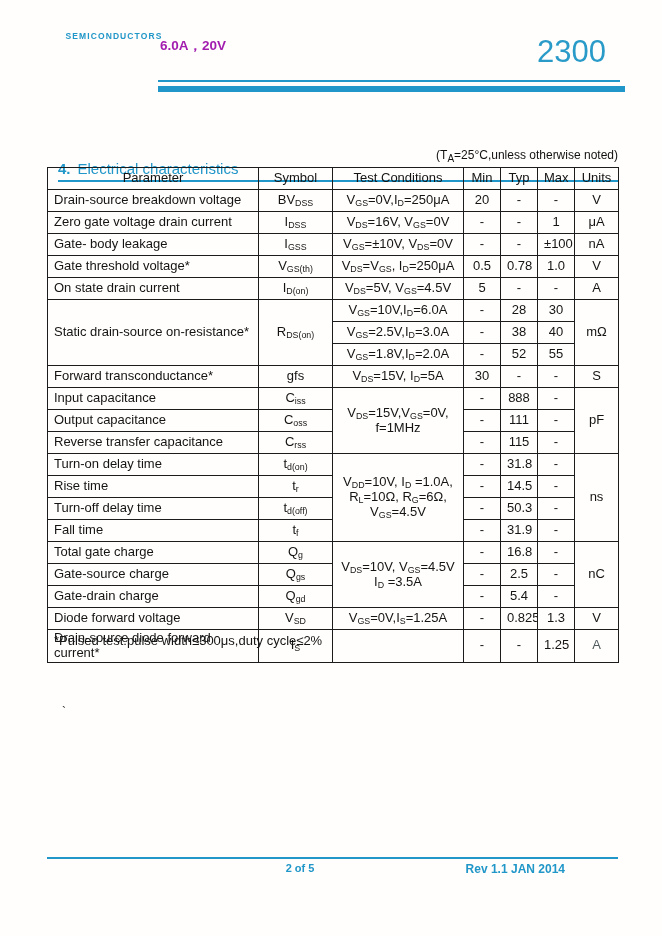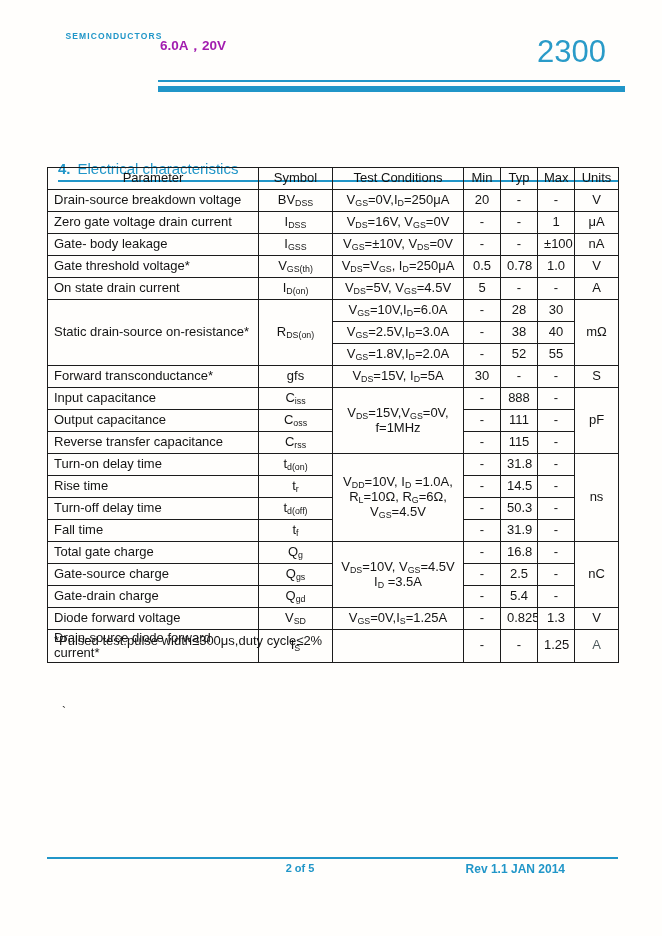--- a/index.html
+++ b/index.html
@@ -54,20 +54,21 @@
     <div>6.0A，20V</div>
   </div>
   <div class="part-number">2300</div>
   <div class="rule-thin"></div>
   <div class="rule-thick"></div>
 
   <div class="section-heading">
     <span class="sec-num">4.</span><span class="sec-title">Electrical characteristics</span>
   </div>
 
+  <div class="cond-note">(T<sub>A</sub>=25°C,unless otherwise noted)</div>
 
   <table class="spec-table">
     <colgroup>
       <col style="width:211px">
         <col style="width:74px">
         <col style="width:131px">
       <col style="width:37px">
         <col style="width:37px">
         <col style="width:37px">
         <col style="width:44px">

